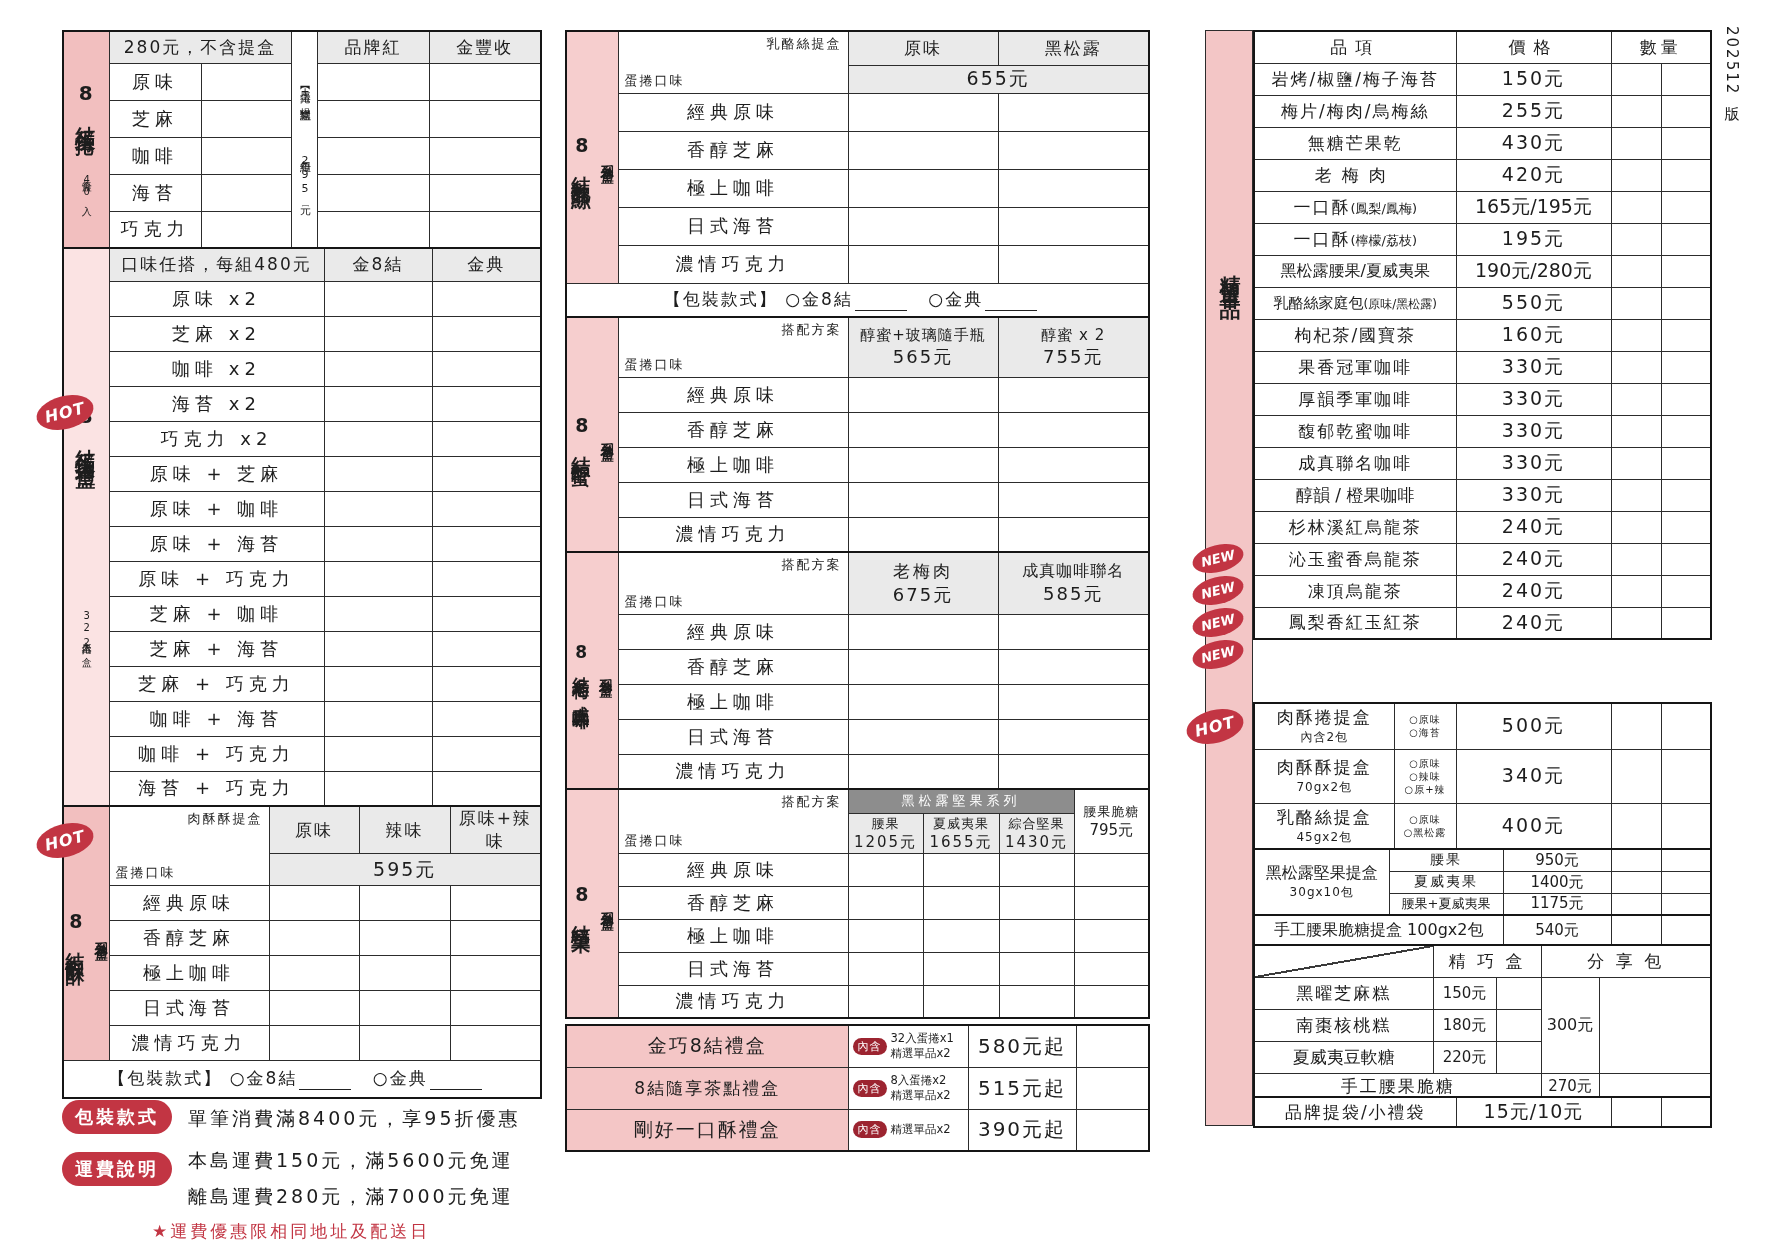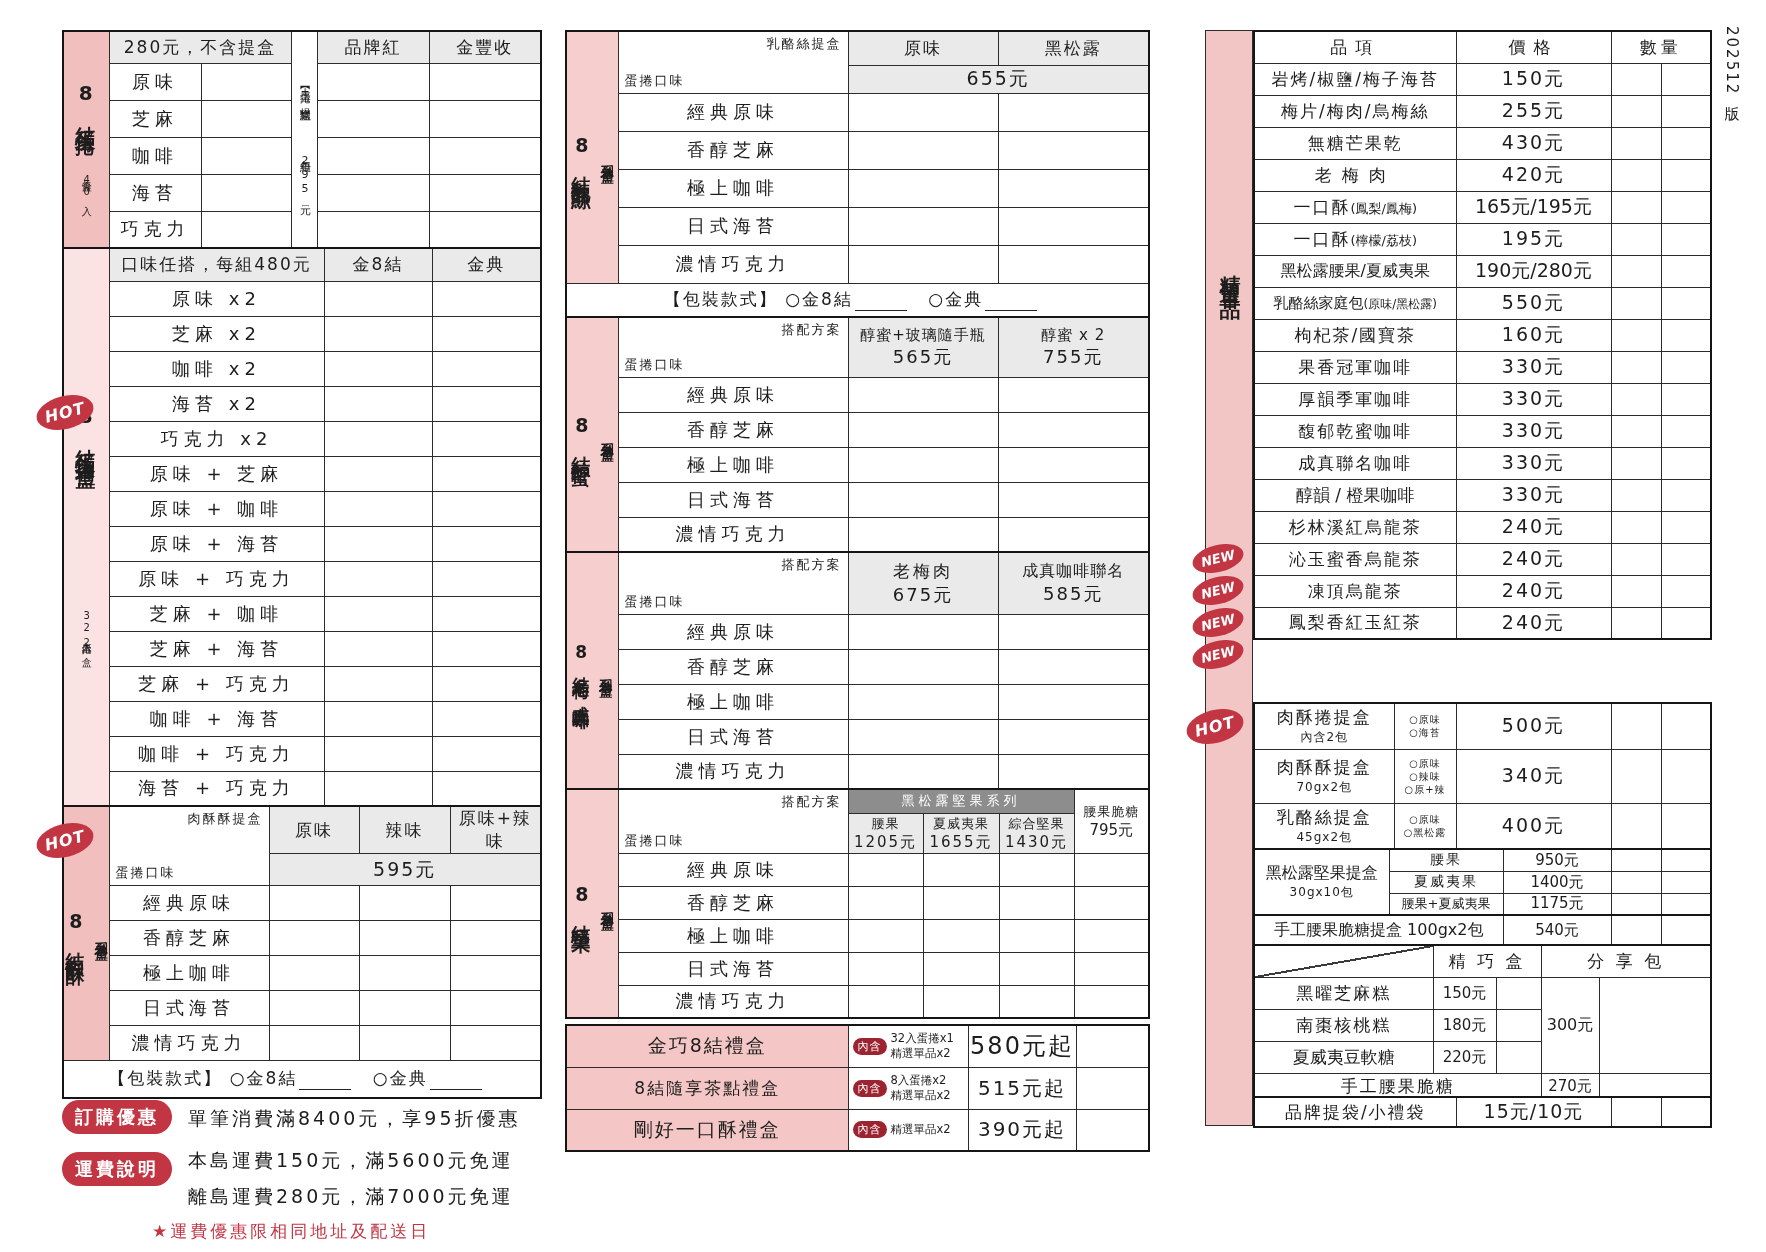--- a/index.html
+++ b/index.html
@@ -274,21 +274,21 @@
   <span>○金8結</span><span class="blank"></span>
   <span>○金典</span><span class="blank"></span>
 </td>
       </tr>
 </tbody>
   </table>
 
 <div class="oval hotb" style="left:36px;top:396px">HOT</div>
 <div class="oval hotb" style="left:36px;top:824px">HOT</div>
 
-<div class="pill" style="left:62px;top:1100px">訂購優惠</div>
+<div class="pill" style="left:62px;top:1100px">包裝款式</div>
 <div class="notetxt" style="left:188px;top:1106px">單筆消費滿8400元，享95折優惠</div>
 <div class="pill" style="left:62px;top:1152px">運費說明</div>
 <div class="notetxt" style="left:188px;top:1148px">本島運費150元，滿5600元免運</div>
 <div class="notetxt" style="left:188px;top:1184px">離島運費280元，滿7000元免運</div>
 <div class="notetxt red" style="left:152px;top:1220px;font-size:17px">★運費優惠限相同地址及配送日</div>
 
 <table class="t" style="left:565px;top:30px;width:583px">
 <colgroup>
       <col style="width:52px">
       <col style="width:230px">
@@ -548,21 +548,21 @@
     </colgroup>
 <tbody>
       <tr style="height:42px">
   <td class="boxlbl">金巧8結禮盒</td>
   <td>
           <div class="boxcontents">
     <span class="incbadge">內含</span>
     <span class="boxlines"><span>32入蛋捲x1</span><br><span>精選單品x2</span></span>
           </div>
         </td>
-  <td class="price" style="font-size:24px">580元起</td>
+  <td class="price" style="font-size:20px">580元起</td>
   <td></td>
 </tr>
 <tr style="height:42px">
   <td class="boxlbl" style="font-size:17px">8結隨享茶點禮盒</td>
   <td>
           <div class="boxcontents">
     <span class="incbadge">內含</span>
     <span class="boxlines"><span>8入蛋捲x2</span><br><span>精選單品x2</span></span>
           </div>
         </td>

